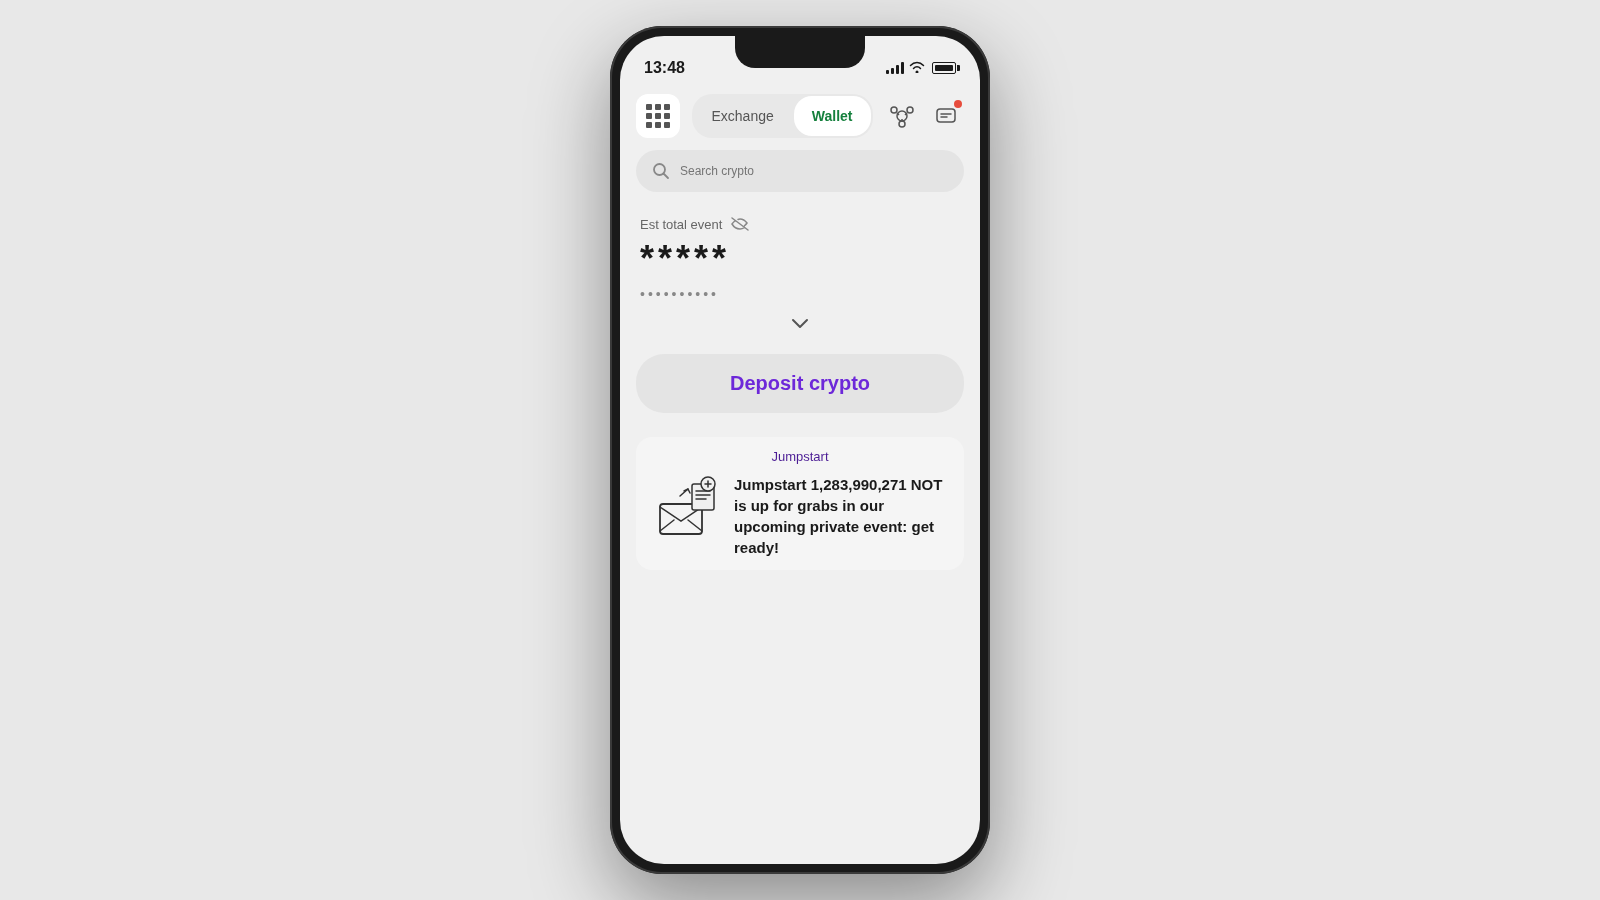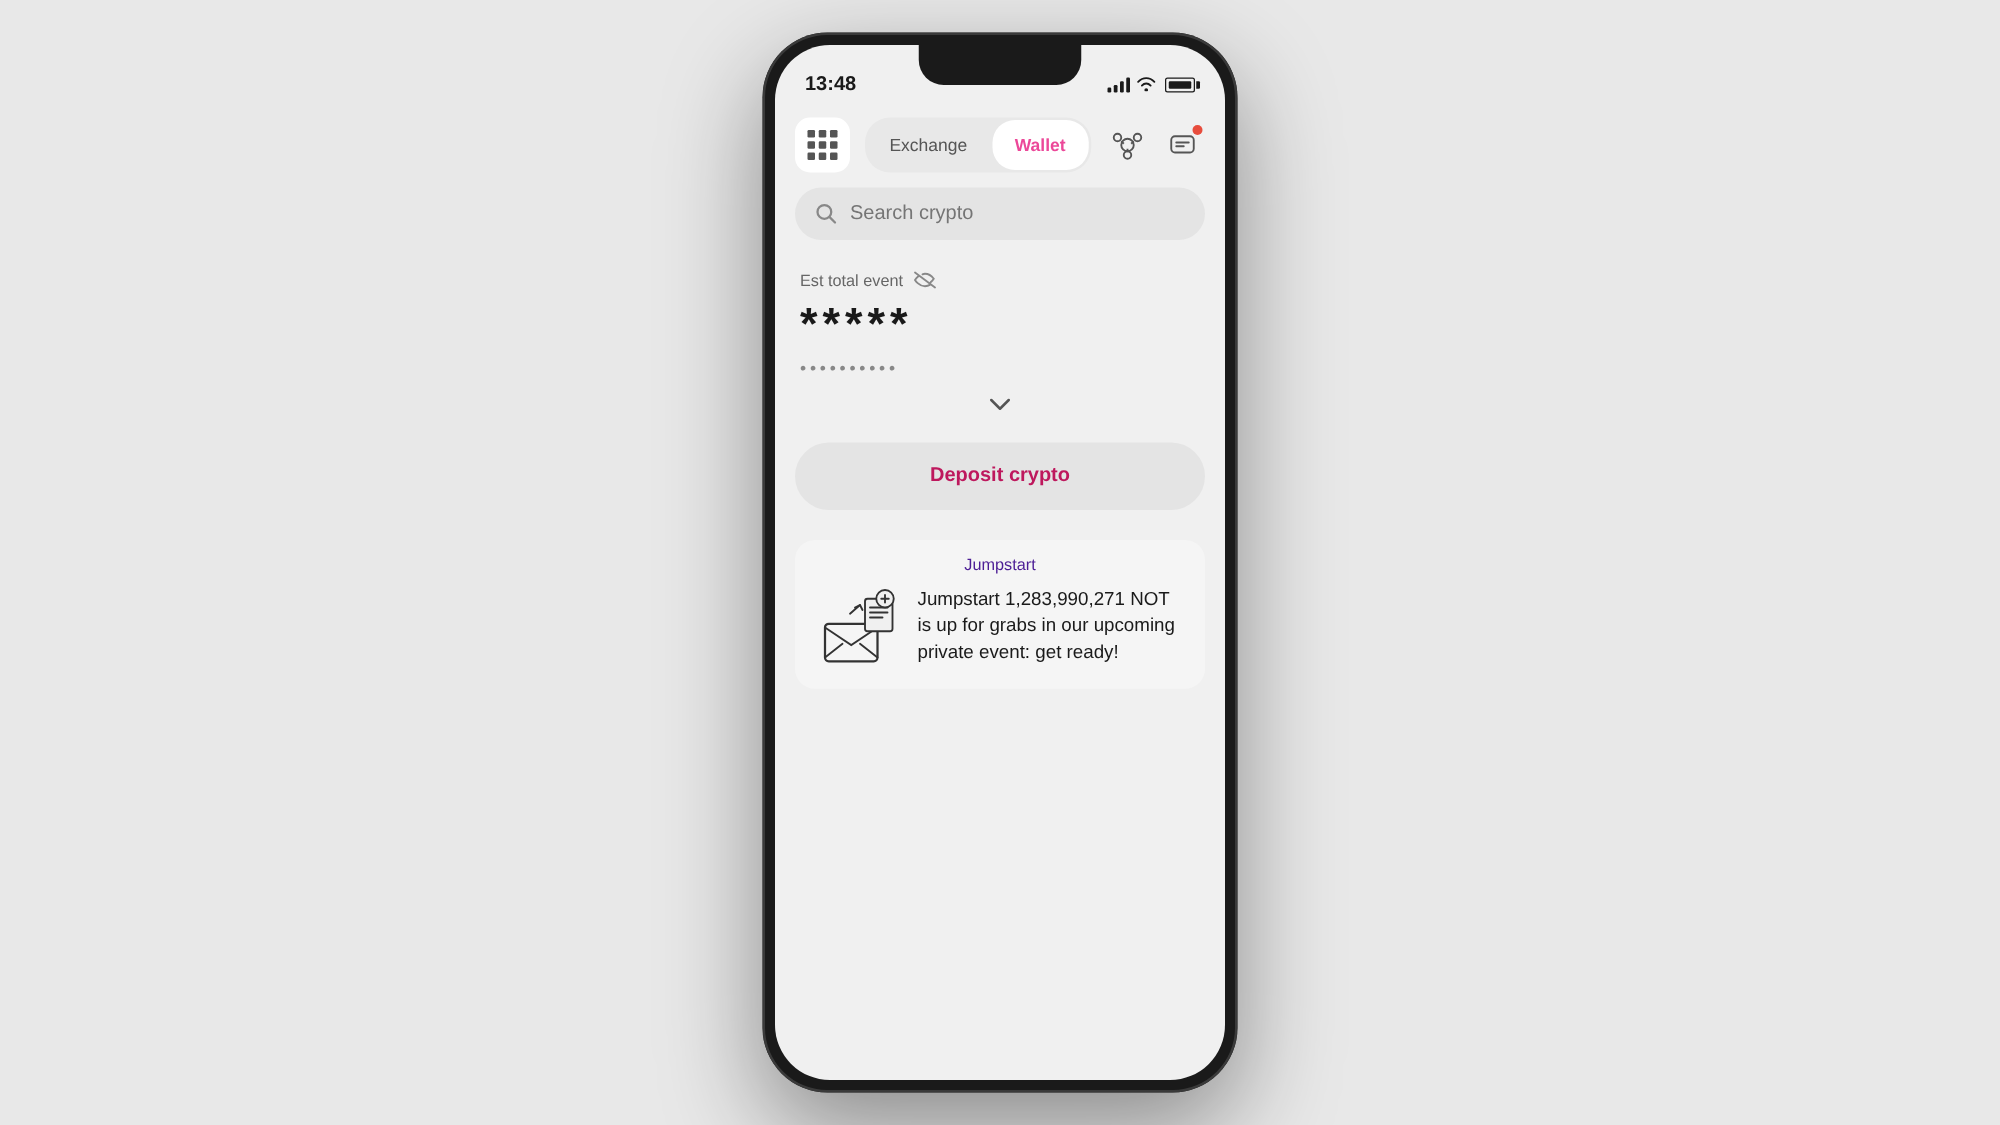--- a/index.html
+++ b/index.html
@@ -169,21 +169,21 @@
       font-weight: 500;
       cursor: pointer;
       color: #555;
       background: transparent;
       border: none;
       outline: none;
     }
 
     .tab-btn.active {
       background: #fff;
-      color: #ec4899;
+      color: #15803d;
       font-weight: 600;
     }
 
     .nav-actions {
       display: flex;
       align-items: center;
       gap: 8px;
     }
 
     .nav-icon-btn {
@@ -214,21 +214,21 @@
       border-radius: 24px;
       padding: 12px 16px;
       gap: 10px;
       margin-bottom: 20px;
     }
 
     .search-bar-input {
       background: transparent;
       border: none;
       outline: none;
-      font-size: 16px;
+      font-size: 12px;
       color: #888;
       flex: 1;
     }
 
     
     .balance-section {
       padding: 4px 4px 16px;
     }
 
     .est-label {
@@ -268,23 +268,23 @@
       gap: 12px;
       margin-bottom: 24px;
     }
 
     .action-btn {
       flex: 1;
       background: #e4e4e4;
       border: none;
       border-radius: 28px;
       padding: 18px 12px;
-      font-size: 16px;
+      font-size: 20px;
       font-weight: 700;
-      color: #be185d;
+      color: #6d28d9;
       cursor: pointer;
       text-align: center;
     }
 
     
     .jumpstart-section {
       background: #f5f5f5;
       border-radius: 16px;
       padding: 12px 16px;
     }
@@ -303,21 +303,21 @@
     }
 
     .jumpstart-icon {
       width: 70px;
       height: 70px;
       flex-shrink: 0;
     }
 
     .jumpstart-text {
       font-size: 15px;
-      font-weight: 400;
+      font-weight: 700;
       color: #1a1a1a;
       line-height: 1.4;
     }
   </style>
 </head>
 <body>
 
 <div class="phone-outer">
   <div class="phone-inner">
     <div class="notch"></div>

